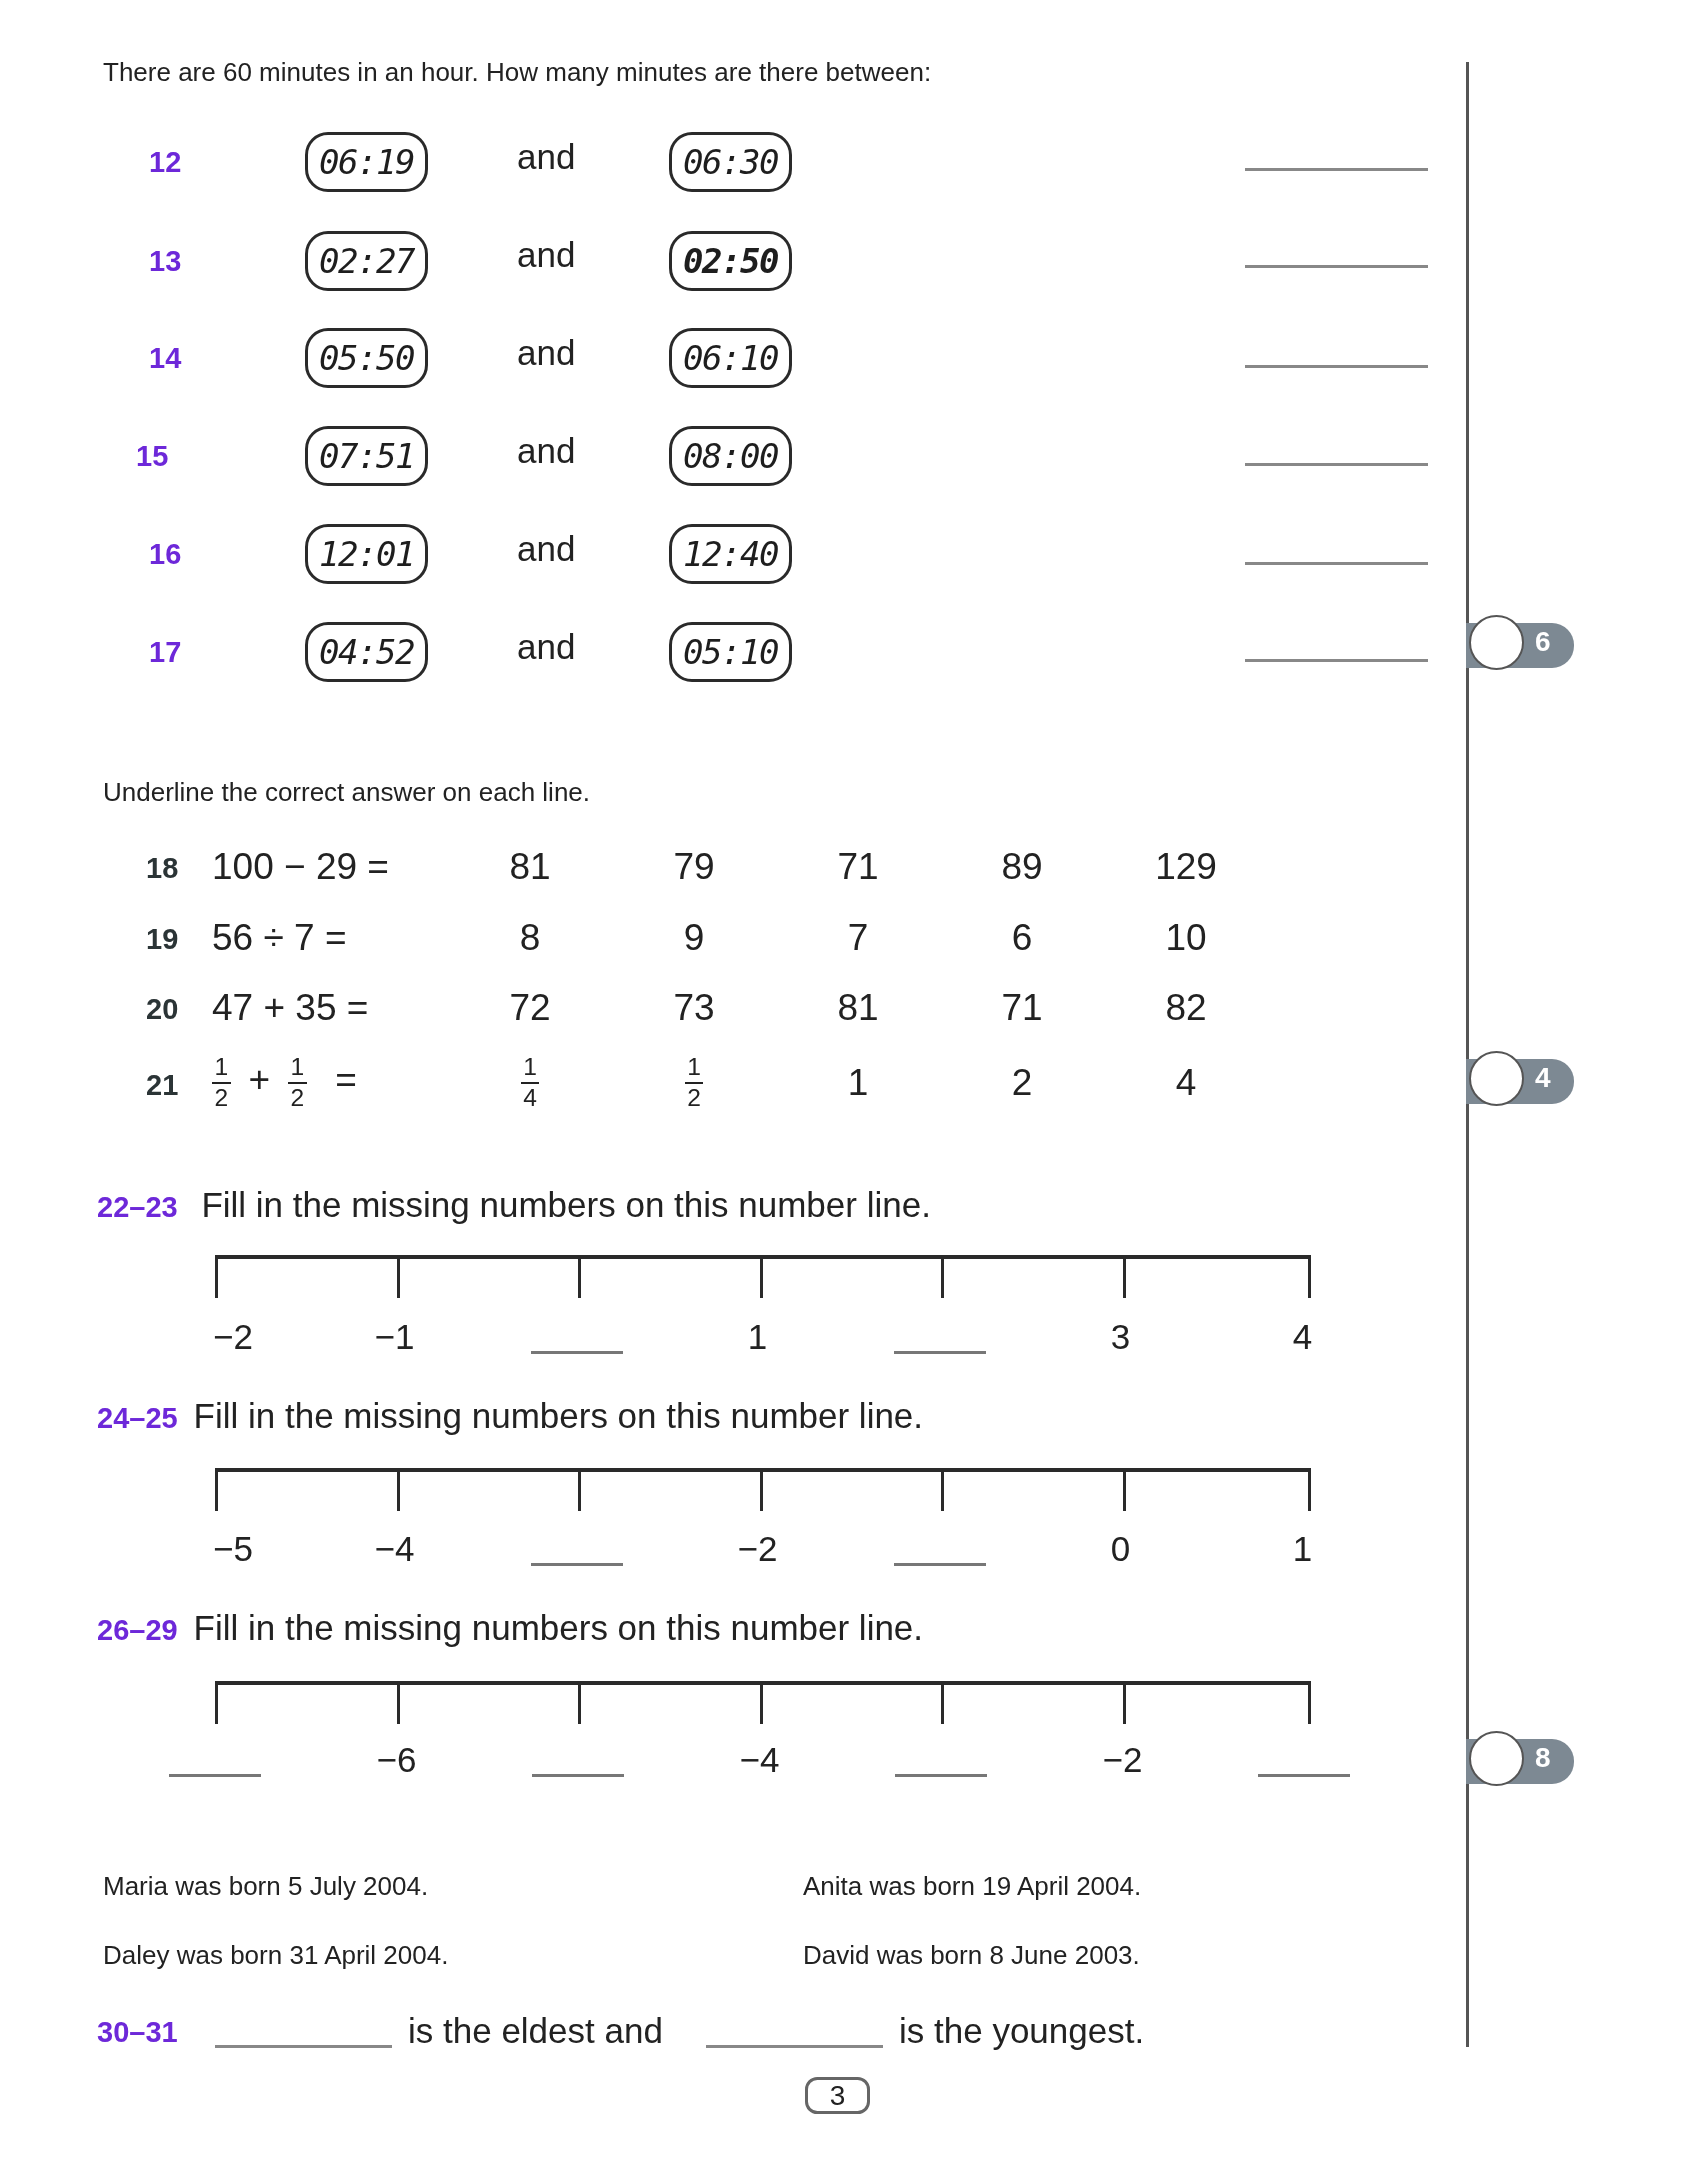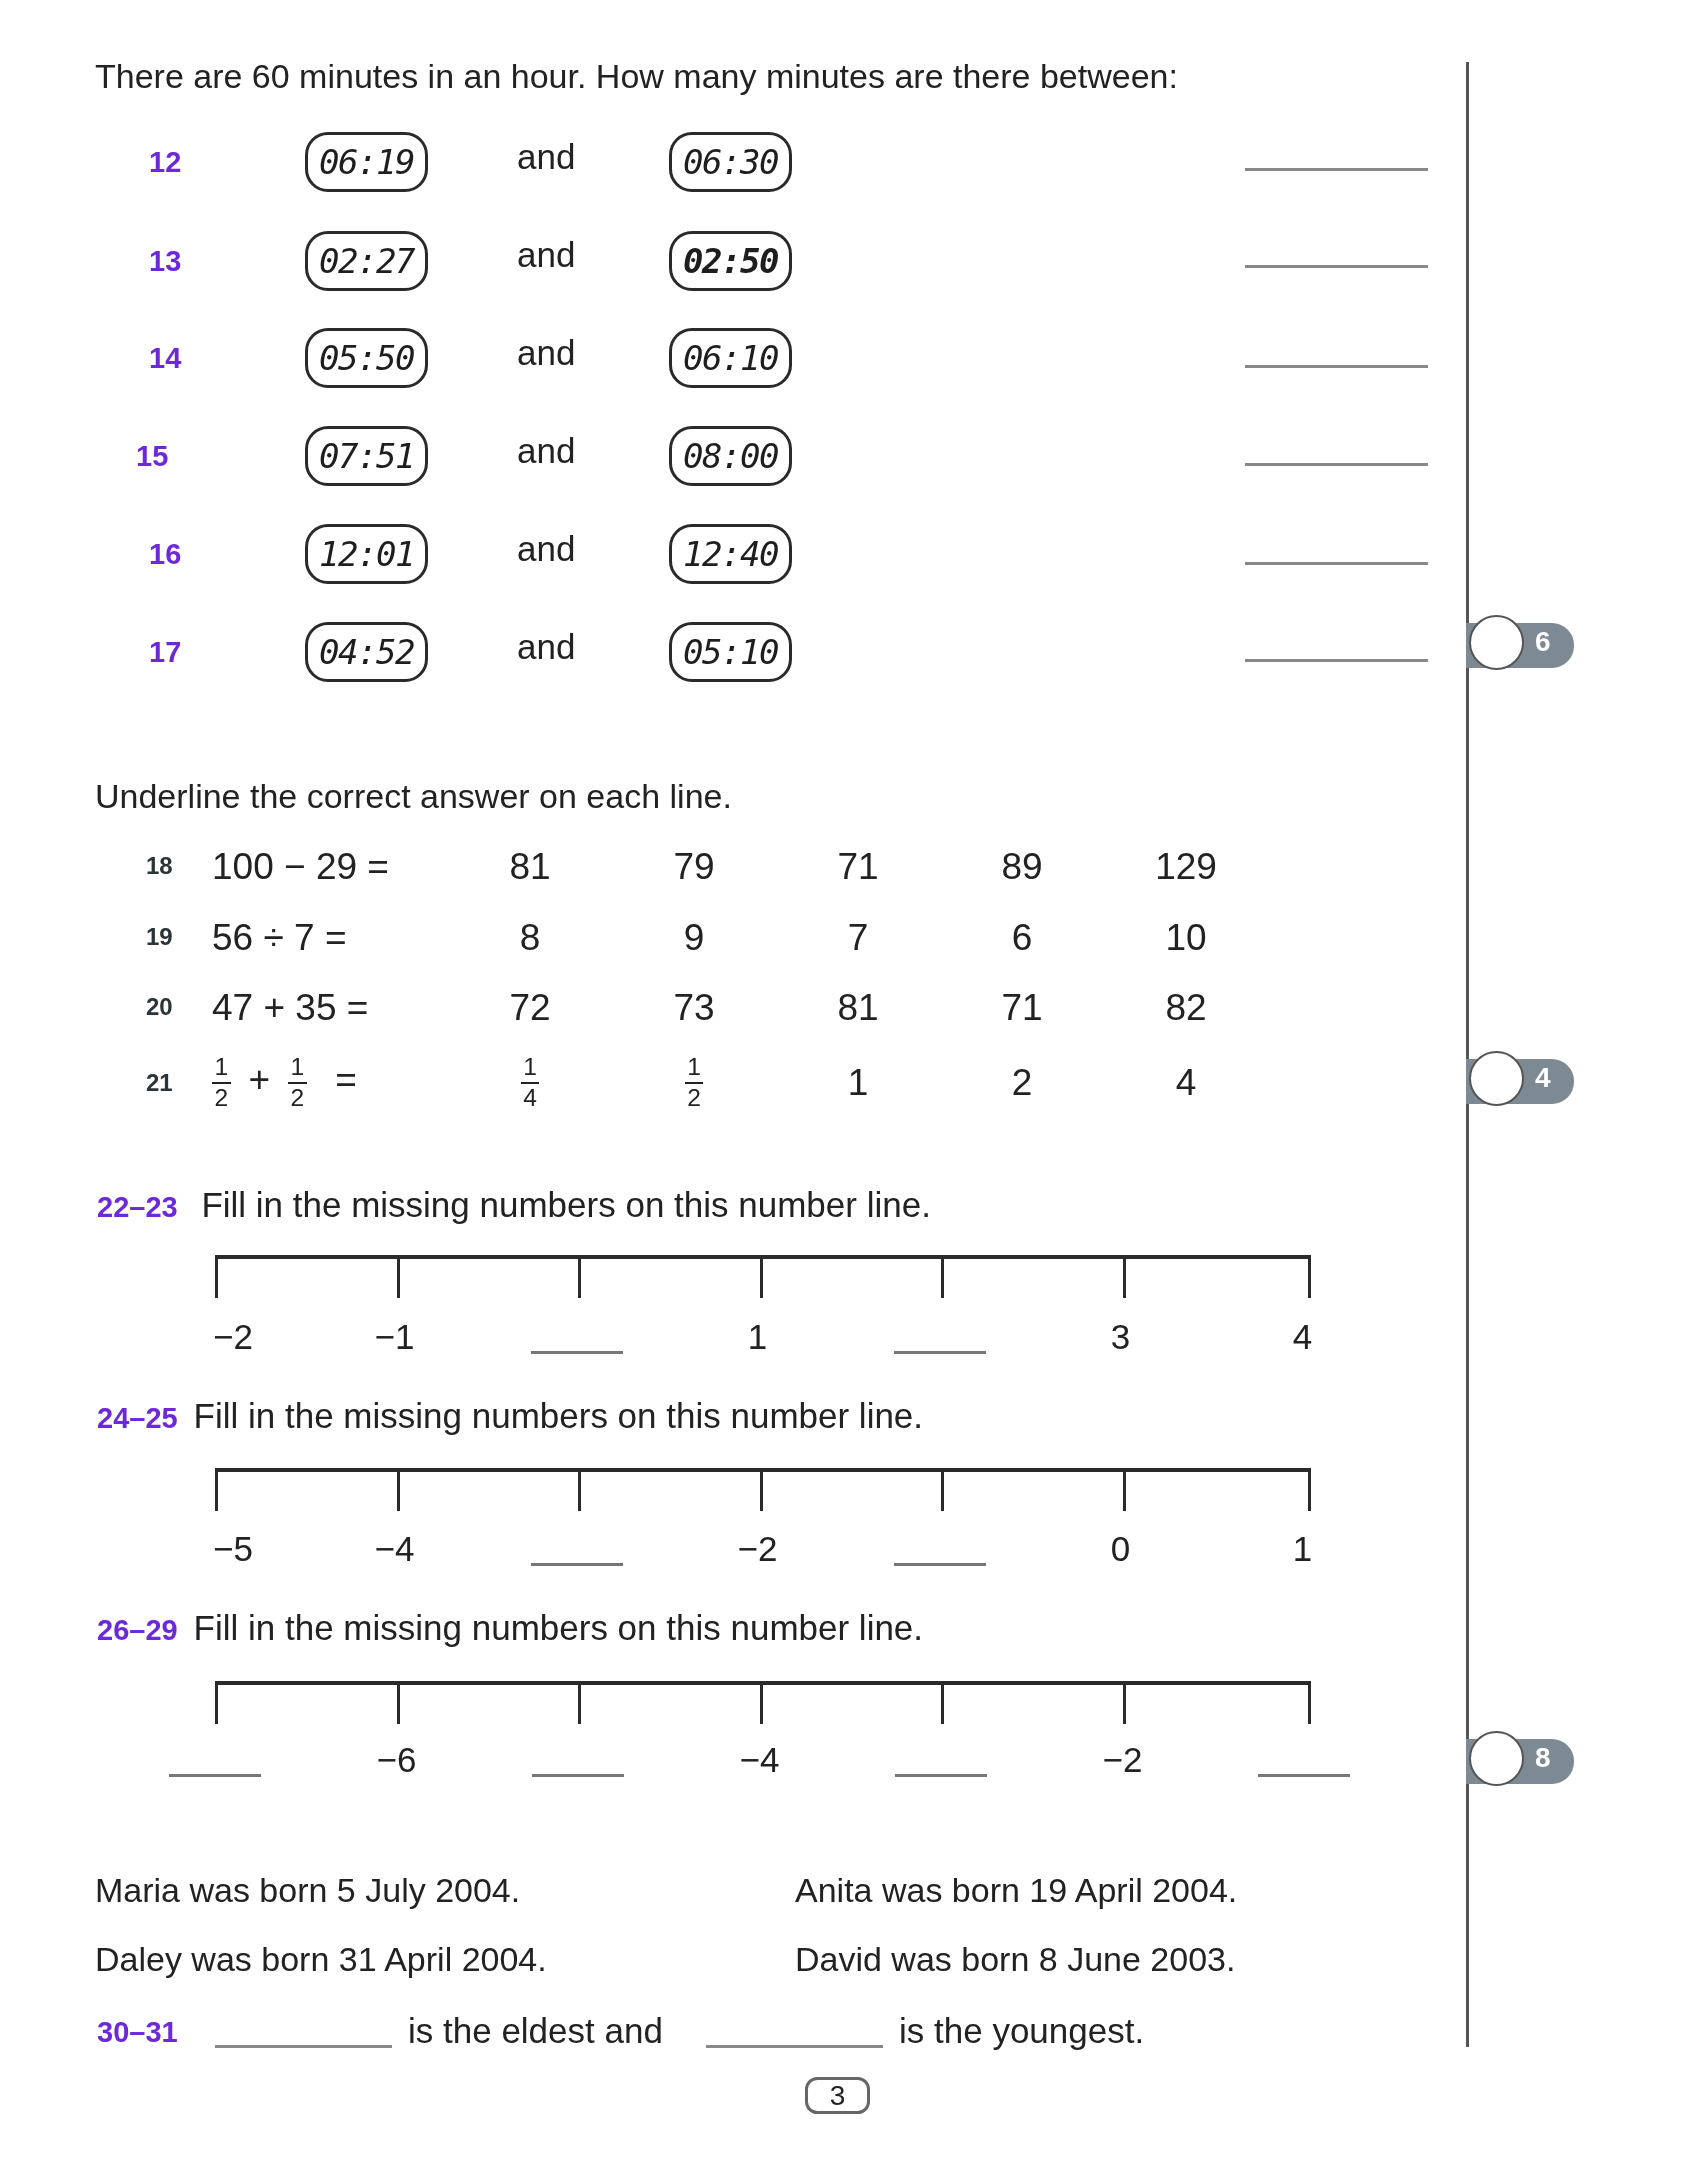--- a/index.html
+++ b/index.html
@@ -1,32 +1,32 @@
 <!DOCTYPE html>
 <html style="font-size:12.3px"><head>
 <meta charset="utf-8">
 <style>
   html, body { margin:0; padding:0; background:#ffffff; }
   body { width:1686px; height:2183px; position:relative; overflow:hidden;
          font-family:"Liberation Sans", sans-serif; color:#222; }
   .abs { position:absolute; }
-  .instr { font-size:34px; white-space:nowrap; }
+  .instr { font-size:26px; white-space:nowrap;margin-left:8px; }
   .qnum { font-size:29px; font-weight:bold; color:#6d28d9; }
   .and { font-size:35px; }
   .clock { position:absolute; width:123px; height:60px; border:3.1px solid #2a2a2a; border-radius:23px;
            box-sizing:border-box; display:flex; align-items:center; justify-content:center;
            font-family:"DejaVu Sans Mono", monospace; font-style:italic; font-size:34px; letter-spacing:-1.5px; color:#1e1e1e; }
   .ansline { position:absolute; height:0; border-top:3.1px solid #888; }
   .margin-line { position:absolute; left:1466px; top:62px; width:3.1px; height:1985px; background:#555; }
   .score { position:absolute; left:1466px; width:108px; height:52px; }
   .score .pill { position:absolute; left:0; top:7.7px; width:108px; height:45px; background:#7d8993; border-radius:0 22px 22px 0; }
   .score .circle { position:absolute; left:3.1px; top:0; width:55px; height:55px; border:2.3px solid #555; border-radius:50%; background:#fff; box-sizing:border-box; }
   .score .num { position:absolute; left:69px; top:10.8px; font-size:28px; font-weight:bold; color:#fff; }
   .mc-row { position:absolute; left:146px; height:46px; width:1154px; font-size:37px; }
-  .mc-row .qn { position:absolute; left:0; top:6.2px; font-size:24px; font-weight:bold; color:#2b3436; }
+  .mc-row .qn { position:absolute; left:0; top:6.2px; font-size:29px; font-weight:bold; color:#2b3436; }
   .mc-row .expr { position:absolute; left:66px; top:0; white-space:nowrap; }
   .mc-opt { position:absolute; top:0; width:92px; text-align:center; }
   .frac { display:inline-flex; flex-direction:column; align-items:center; font-size:24.6px; line-height:26px; vertical-align:middle; }
   .frac .bar { width:18.5px; border-top:2.3px solid #222; margin:1.5px 0; }
   .nl { position:absolute; left:215px; width:1096px; height:46px; }
   .nl .axis { position:absolute; left:0; top:0; width:100%; height:0; border-top:4.6px solid #2a2a2a; }
   .nl .tick { position:absolute; top:0; width:3.1px; height:43px; background:#2a2a2a; }
   .nl-labels { position:absolute; left:215px; width:1096px; height:46px; font-size:35px; }
   .nl-label { position:absolute; top:0; width:123px; margin-left:-62px; text-align:center; }
   .blank { position:absolute; top:34px; width:92px; margin-left:-46px; border-top:3.1px solid #777; }

